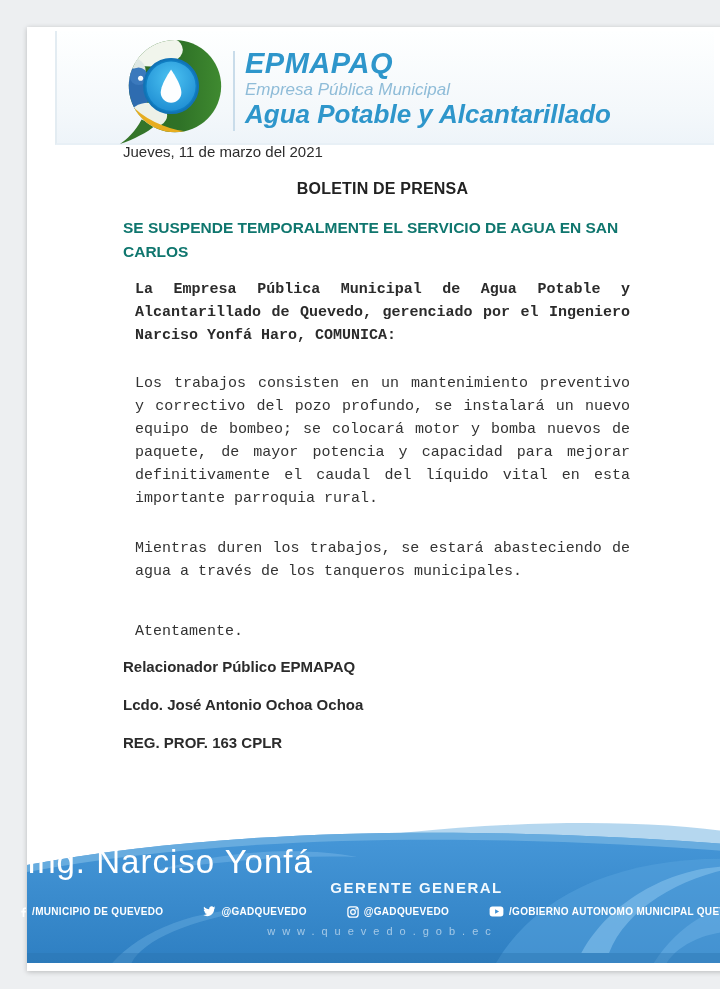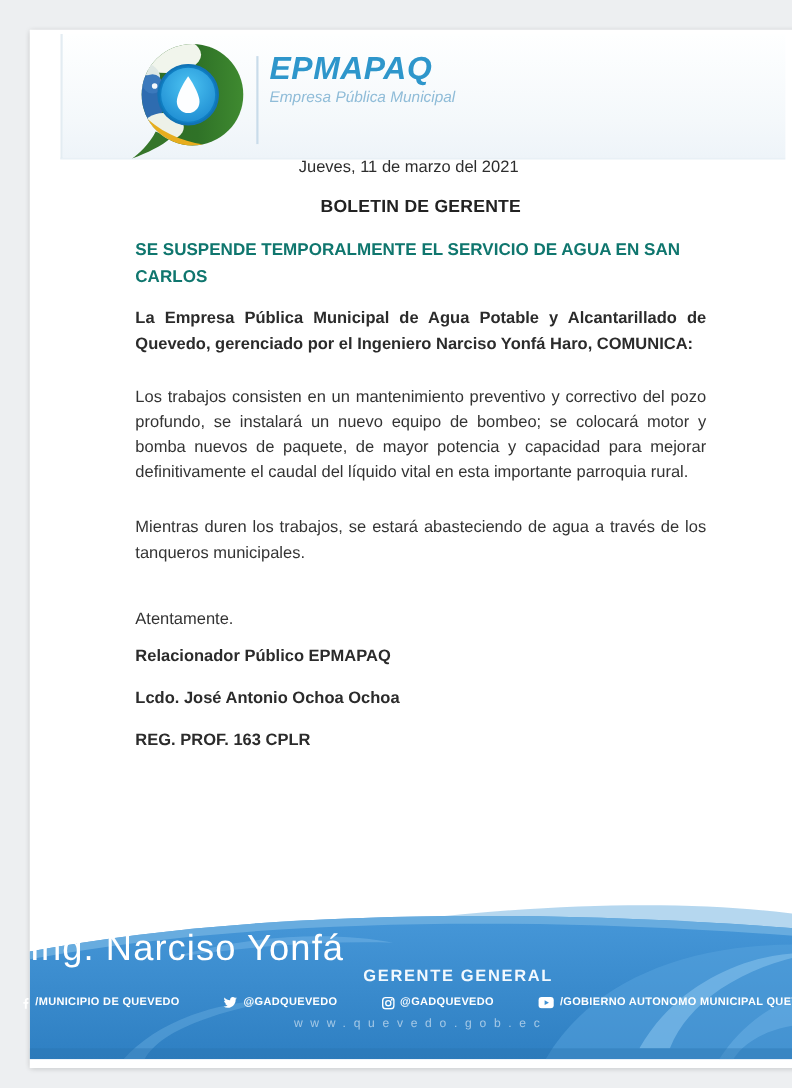--- a/index.html
+++ b/index.html
@@ -8,28 +8,28 @@
     background:#ffffff;box-shadow:0 1px 5px rgba(0,0,0,.22);}
   
   .header-zone{position:relative;height:108px;}
   .header-band{position:absolute;left:28px;top:4px;right:24px;height:112px;
     background:linear-gradient(180deg,#feffff 0%,#f4f8fb 70%,#eef4f9 100%);
     border-left:2px solid #e3ecf2;border-bottom:2px solid #e8f0f6;}
   .logo{position:absolute;left:90px;top:8px;width:114px;height:112px;}
   .brand-sep{position:absolute;left:206px;top:24px;width:2px;height:80px;background:#c9dcea;}
   .brand-text{position:absolute;left:218px;top:22px;font-style:italic;line-height:1;}
   .brand-name{font-size:29px;font-weight:bold;color:#2e96cb;letter-spacing:.5px;}
-  .brand-sub{font-size:14px;color:#8fbcd8;margin-top:3px;}
+  .brand-sub{font-size:17px;color:#8fbcd8;margin-top:3px;}
   .brand-line2{font-size:26px;font-weight:bold;color:#2e96cb;margin-top:3px;}
   
   .content{padding:0 96px;color:#333333;font-size:15px;line-height:1.53;}
-  .date{text-align:center;margin-top:6px;padding-right:22px;color:#2d2d2d;font-weight:500;}
+  .date{text-align:left;margin-top:6px;padding-right:22px;color:#2d2d2d;font-weight:500;}
   .doc-title{text-align:center;font-weight:bold;color:#222;font-size:16px;margin-top:13px;letter-spacing:.2px;}
   .headline{font-weight:bold;color:#0f766e;font-size:15.5px;margin-top:15px;line-height:1.55;}
-  p.para{margin:0;text-align:justify;}
+  p.para{margin:12px;text-align:justify;font-family:Liberation Mono, monospace;}
   p.lead{margin-top:15px;font-weight:bold;color:#2b2b2b;}
   p.p1{margin-top:13px;}
   p.p2{margin-top:25px;}
   p.p3{margin-top:27px;}
   p.closing{margin-top:37px;text-align:left;}
   p.sig{margin-top:11px;font-weight:bold;color:#2b2b2b;text-align:left;}
   
   .footer{position:absolute;left:0;right:0;bottom:8px;height:152px;}
   .footer svg.wave{position:absolute;left:0;top:0;width:100%;height:100%;}
   .f-name{position:absolute;top:32px;width:100%;text-align:left;color:#ffffff;
@@ -87,26 +87,27 @@
       <circle cx="54" cy="52" r="27.5" fill="none" stroke="#1273b5" stroke-width="2"></circle>
       <path d="M54,35 C54,35 43.5,50 43.5,58.5 C43.5,64.5 48.2,69 54,69
                C59.8,69 64.5,64.5 64.5,58.5 C64.5,50 54,35 54,35 Z" fill="#fdfeff"></path>
     </svg>
 
     <div class="brand-sep"></div>
 
     <div class="brand-text">
       <div class="brand-name">EPMAPAQ</div>
       <div class="brand-sub">Empresa Pública Municipal</div>
+      <div class="brand-line2">Agua Potable y Alcantarillado</div>
     </div>
   </div>
 
   <div class="content">
     <div class="date">Jueves, 11 de marzo del 2021</div>
-    <div class="doc-title">BOLETIN DE GERENTE</div>
+    <div class="doc-title">BOLETIN DE PRENSA</div>
     <div class="headline">SE SUSPENDE TEMPORALMENTE EL SERVICIO DE AGUA EN SAN CARLOS</div>
 
     <p class="para lead">La Empresa Pública Municipal de Agua Potable y Alcantarillado de Quevedo, gerenciado por el Ingeniero Narciso Yonfá Haro, COMUNICA:</p>
     <p class="para p2">Los trabajos consisten en un mantenimiento preventivo y correctivo del pozo profundo, se instalará un nuevo equipo de bombeo; se colocará motor y bomba nuevos de paquete, de mayor potencia y capacidad para mejorar definitivamente el caudal del líquido vital en esta importante parroquia rural.</p>
     <p class="para p3">Mientras duren los trabajos, se estará abasteciendo de agua a través de los tanqueros municipales.</p>
 
     <p class="para closing">Atentamente.</p>
     <p class="sig">Relacionador Público EPMAPAQ</p>
     <p class="sig">Lcdo. José Antonio Ochoa Ochoa</p>
     <p class="sig">REG. PROF. 163 CPLR</p>

